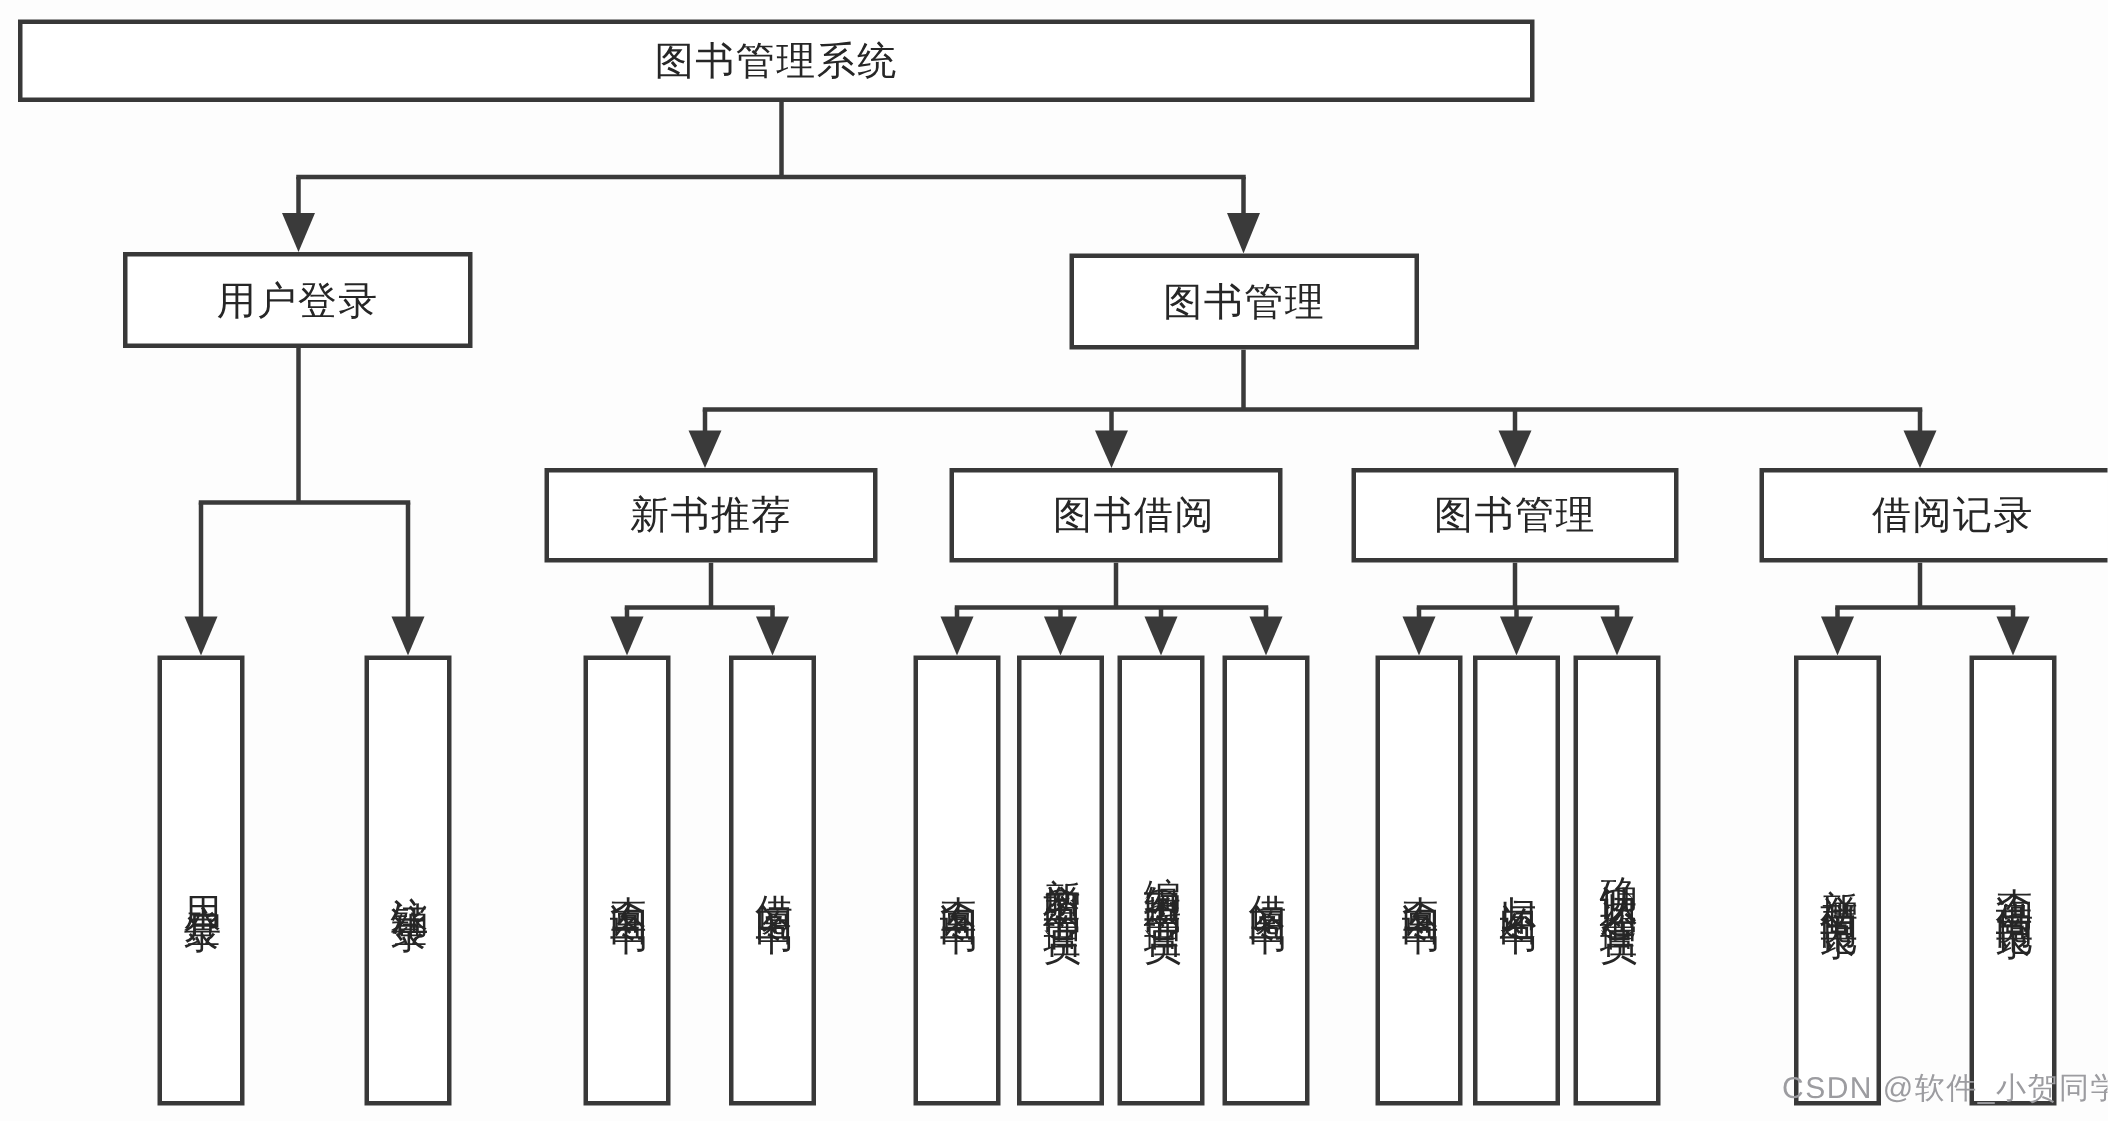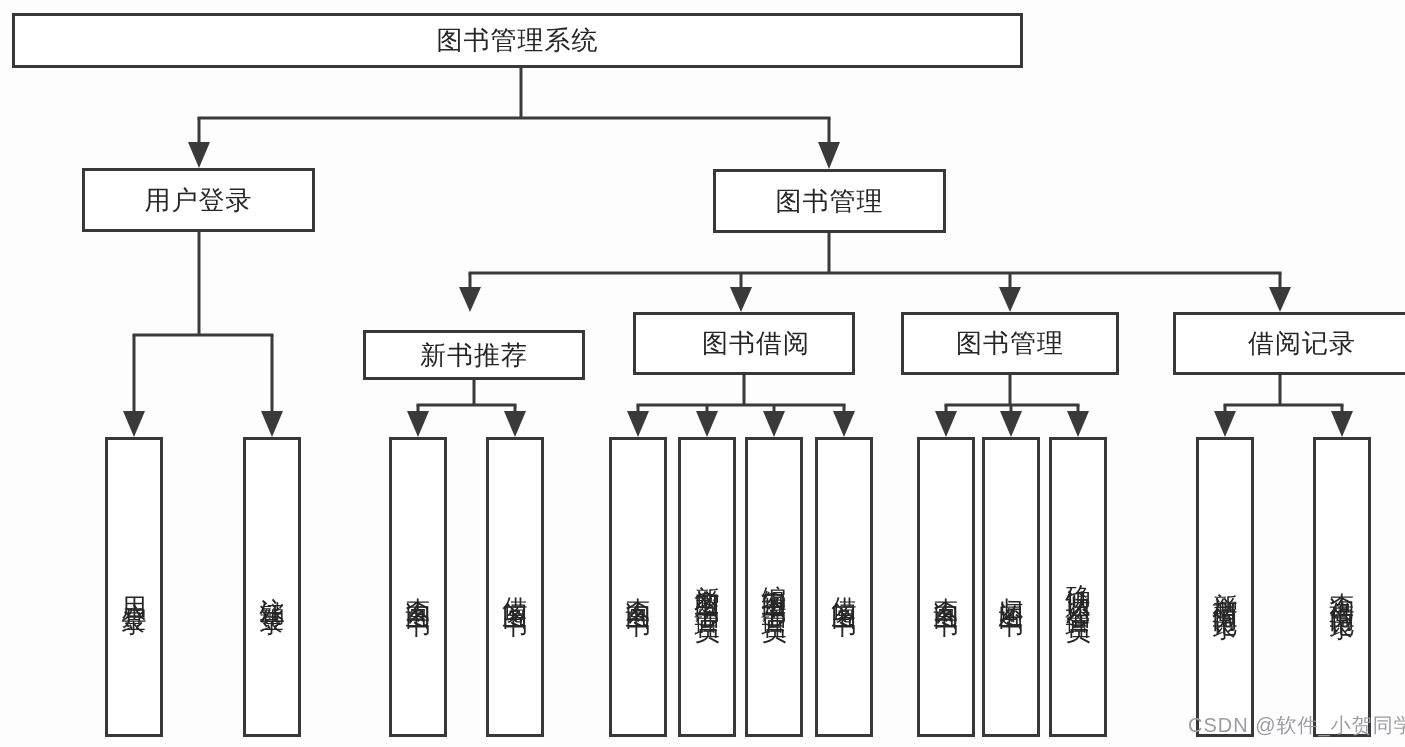--- a/index.html
+++ b/index.html
@@ -144,21 +144,21 @@
     <span class="lbl">图书管理系统</span>
   </div>
 
   <div class="hbox" style="left:82px; top:168px; width:233px; height:64px;">
     <span class="lbl">用户登录</span>
   </div>
   <div class="hbox" style="left:713px; top:169px; width:233px; height:64px;">
     <span class="lbl">图书管理</span>
   </div>
 
-  <div class="hbox" style="left:363px; top:312px; width:222px; height:50px;margin-top:18px;">
+  <div class="hbox" style="left:363px; top:312px; width:222px; height:63px;">
     <span class="lbl">新书推荐</span>
   </div>
   <div class="hbox" style="left:633px; top:312px; width:222px; height:63px;padding-left:24px;">
     <span class="lbl">图书借阅</span>
   </div>
   <div class="hbox" style="left:901px; top:312px; width:218px; height:63px;">
     <span class="lbl">图书管理</span>
   </div>
   <div class="hbox" style="left:1173px; top:312px; width:258px; height:63px;">
     <span class="lbl">借阅记录</span>

